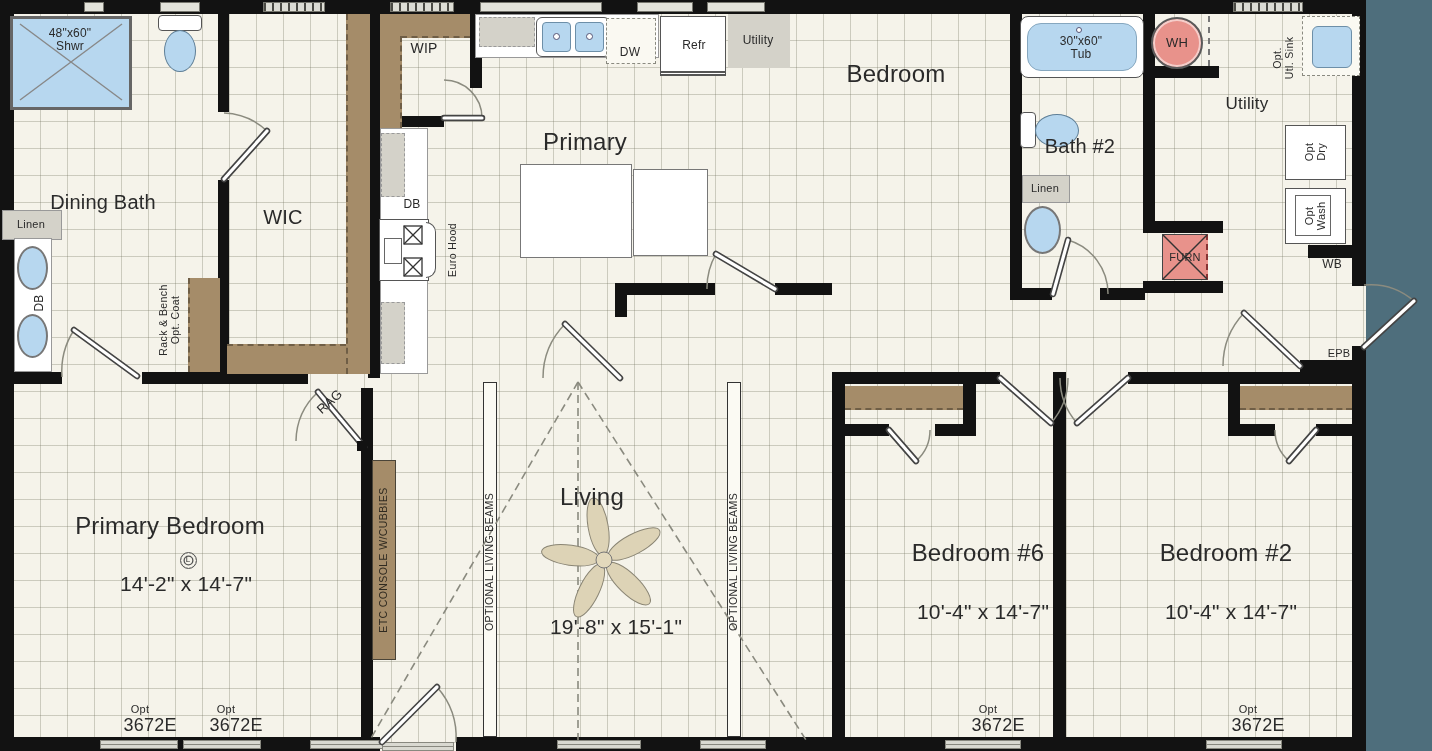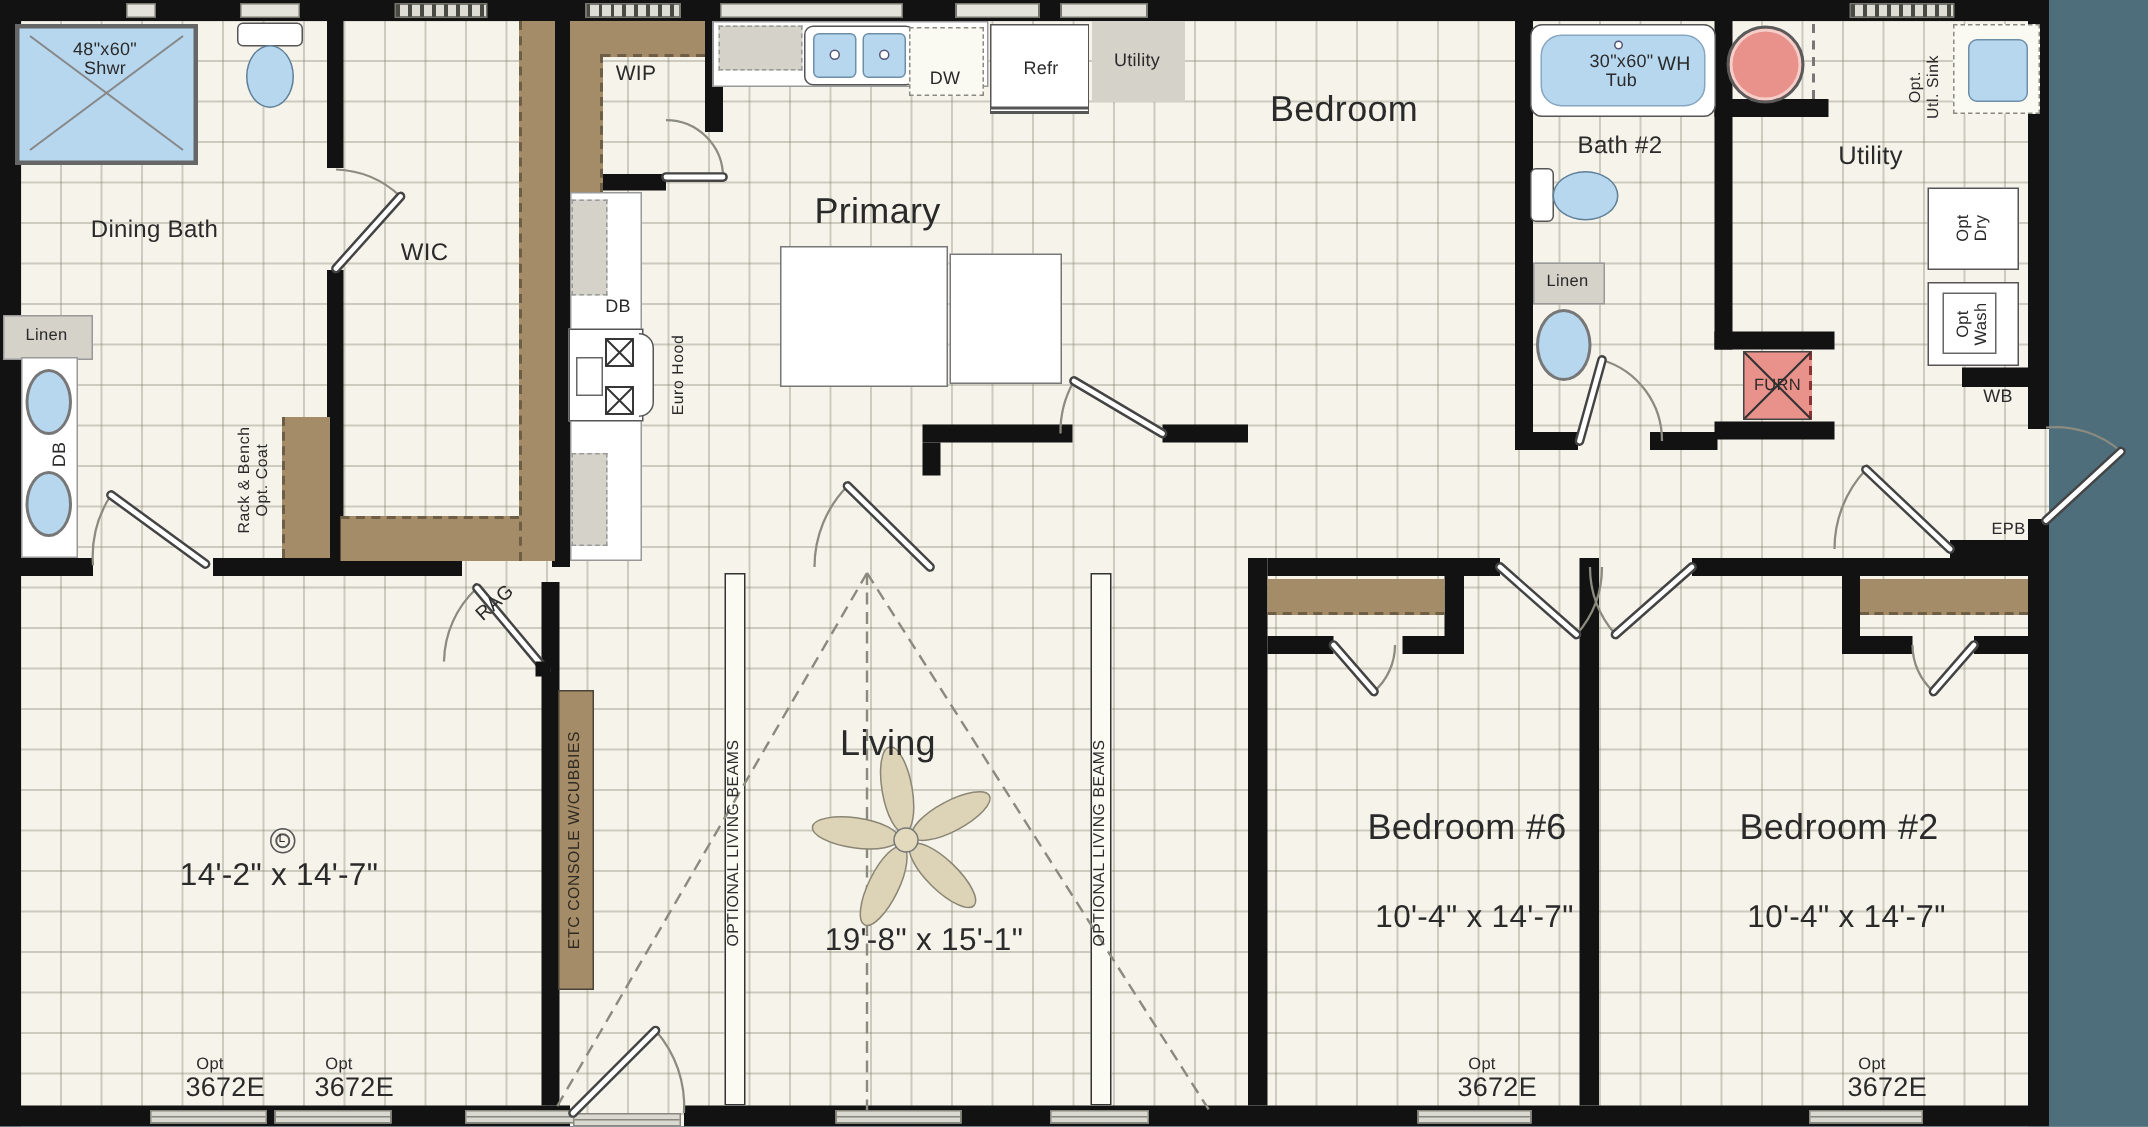--- a/index.html
+++ b/index.html
@@ -13,21 +13,21 @@
   .shelf{position:absolute;background:#a58c69;}
   .gbox{position:absolute;background:#d4d2c9;}
   .wbox{position:absolute;background:#ffffff;border:1.5px solid #555;box-sizing:border-box;}
   .dbox{position:absolute;background:#faf9f2;border:1.6px dashed #8a8a80;box-sizing:border-box;}
   .blue{background:#b7d7ef;border:1.5px solid #6d8fa8;box-sizing:border-box;}
   .abs{position:absolute;box-sizing:border-box;}
   .lbl{position:absolute;white-space:pre-line;text-align:center;color:#2a2a2a;
        transform:translate(-50%,-50%);line-height:1.12;letter-spacing:.2px;z-index:30;}
   .r90{transform:translate(-50%,-50%) rotate(-90deg);}
   .r42{transform:translate(-50%,-50%) rotate(-42deg);}
-  .f24{font-size:24px;} .f21{font-size:21px;} .f17{font-size:17px;} .f16{font-size:16px;}
+  .f24{font-size:24px;} .f21{font-size:21px;} .f17{font-size:17px;} .f16{font-size:20px;margin-top:48px;}
   .f14{font-size:14px;} .f13{font-size:13px;} .f12{font-size:12px;} .f11{font-size:11px;}
   .f10{font-size:10.5px;letter-spacing:.4px;}
   .optwin{font-size:18px;line-height:1.02;}
   .optwin::first-line{font-size:11px;}
   .twin{position:absolute;top:2px;height:10px;background:#e3e3db;border:1px solid #77776f;box-sizing:border-box;z-index:5;}
   .hatch{background:repeating-linear-gradient(90deg,#4a4a44 0 2.5px,#ddddd5 2.5px 8px);}
   .sill{position:absolute;height:9px;background:#d9d9d1;border:1px solid #88887f;box-sizing:border-box;z-index:5;
         background-image:linear-gradient(#88887f,#88887f);background-size:100% 1px;background-position:center;background-repeat:no-repeat;}
   svg.ov{position:absolute;left:0;top:0;z-index:20;pointer-events:none;}
   .oval{border-radius:50%;}
@@ -246,33 +246,34 @@
     </g>
   </svg>
 
   <div class="lbl f16" style="left:103px;top:154px">Dining Bath</div>
   <div class="lbl f16" style="left:283px;top:169px">WIC</div>
   <div class="lbl f14" style="left:424px;top:49px">WIP</div>
   <div class="lbl f24" style="left:585px;top:142px">Primary</div>
   <div class="lbl f24" style="left:896px;top:74px">Bedroom</div>
   <div class="lbl f16" style="left:1080px;top:98px">Bath #2</div>
   <div class="lbl f17" style="left:1247px;top:104px">Utility</div>
+  <div class="lbl f24" style="left:170px;top:526px">Primary Bedroom</div>
   <div class="lbl f21" style="left:186px;top:584px">14'-2" x 14'-7"</div>
   <div class="lbl f24" style="left:592px;top:497px">Living</div>
   <div class="lbl f21" style="left:616px;top:627px">19'-8" x 15'-1"</div>
   <div class="lbl f24" style="left:978px;top:553px">Bedroom #6</div>
   <div class="lbl f21" style="left:983px;top:612px">10'-4" x 14'-7"</div>
   <div class="lbl f24" style="left:1226px;top:553px">Bedroom #2</div>
   <div class="lbl f21" style="left:1231px;top:612px">10'-4" x 14'-7"</div>
 
   <div class="lbl f12" style="left:70px;top:40px">48"x60"
 Shwr</div>
   <div class="lbl f12" style="left:1081px;top:48px">30"x60"
 Tub</div>
-  <div class="lbl f13" style="left:1116px;top:43px">WH</div>
+  <div class="lbl f13" style="left:1177px;top:43px">WH</div>
   <div class="lbl f11" style="left:1185px;top:257px">FURN</div>
   <div class="lbl f12" style="left:630px;top:53px">DW</div>
   <div class="lbl f12" style="left:694px;top:46px">Refr</div>
   <div class="lbl f12" style="left:758px;top:41px">Utility</div>
   <div class="lbl f11" style="left:31px;top:224px">Linen</div>
   <div class="lbl f11" style="left:1045px;top:188px">Linen</div>
   <div class="lbl f12 r90" style="left:40px;top:303px">DB</div>
   <div class="lbl f12" style="left:412px;top:205px">DB</div>
   <div class="lbl f10 r90" style="left:453px;top:250px">Euro Hood</div>
   <div class="lbl f10 r90" style="left:1284px;top:58px">Opt.

